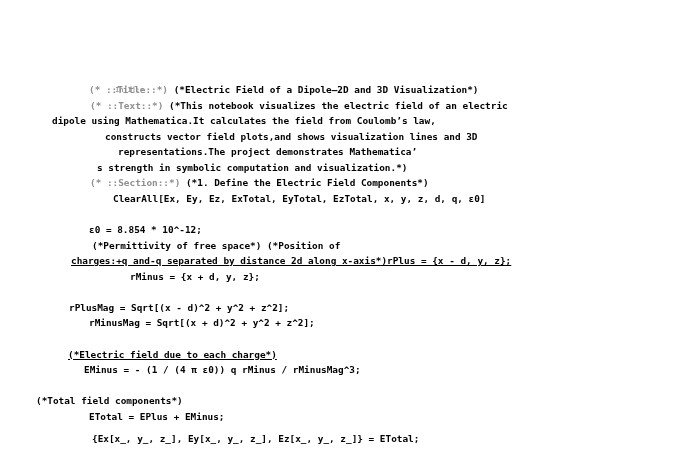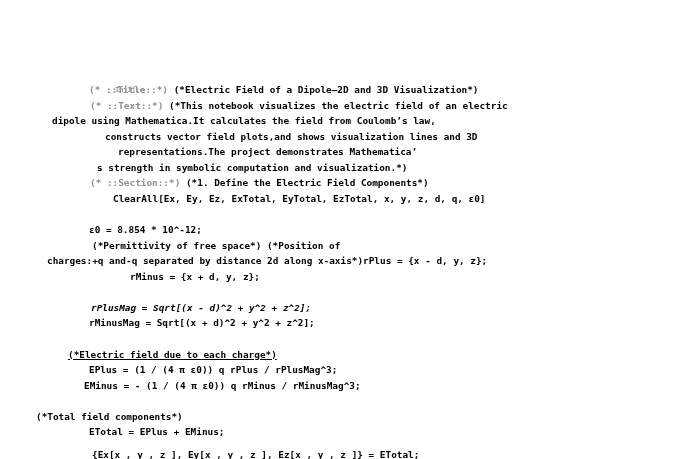--- a/index.html
+++ b/index.html
@@ -61,28 +61,27 @@
       <div class="code-line" style="padding-left: 90px;"><span class="seg-directive">(* ::Text::*)</span><span class="seg-code"> (*This notebook visualizes the electric field of an electric</span></div>
       <div class="code-line" style="padding-left: 52px;"><span class="seg-code">dipole using Mathematica.It calculates the field from Coulomb’s law,</span></div>
       <div class="code-line" style="padding-left: 105px;"><span class="seg-code">constructs vector field plots,and shows visualization lines and 3D</span></div>
       <div class="code-line" style="padding-left: 90px; margin-left: 28px;"><span class="seg-code">representations.The project demonstrates Mathematica’</span></div>
       <div class="code-line" style="padding-left: 97px;"><span class="seg-code">s strength in symbolic computation and visualization.*)</span></div>
       <div class="code-line" style="padding-left: 90px;"><span class="seg-directive">(* ::Section::*)</span><span class="seg-code"> (*1. Define the Electric Field Components*)</span></div>
       <div class="code-line" style="padding-left: 89px; margin-left: 24px;"><span class="seg-code">ClearAll[Ex, Ey, Ez, ExTotal, EyTotal, EzTotal, x, y, z, d, q, ε0]</span></div>
       <div class="blank-line"></div>
       <div class="code-line" style="padding-left: 89px;"><span class="seg-code">ε0 = 8.854 * 10^-12;</span></div>
       <div class="code-line" style="padding-left: 92px;"><span class="seg-code">(*Permittivity of free space*) (*Position of</span></div>
-      <div class="code-line" style="padding-left: 47px;"><span class="seg-code">charges:+q and-q separated by distance 2d along x-axis*)rPlus = {x - d, y, z};</span></div>
+      <div class="code-line" style="padding-left: 71px; text-decoration: underline;"><span class="seg-code">charges:+q and-q separated by distance 2d along x-axis*)rPlus = {x - d, y, z};</span></div>
       <div class="code-line" style="padding-left: 89px; margin-left: 41px;"><span class="seg-code">rMinus = {x + d, y, z};</span></div>
       <div class="blank-line"></div>
-      <div class="code-line" style="padding-left: 91px; font-style: italic;"><span class="seg-code">rPlusMag = Sqrt[(x - d)^2 + y^2 + z^2];</span></div>
+      <div class="code-line" style="padding-left: 69px;"><span class="seg-code">rPlusMag = Sqrt[(x - d)^2 + y^2 + z^2];</span></div>
       <div class="code-line" style="padding-left: 89px;"><span class="seg-code">rMinusMag = Sqrt[(x + d)^2 + y^2 + z^2];</span></div>
       <div class="blank-line"></div>
       <div class="code-line" style="padding-left: 68px; text-decoration: underline;"><span class="seg-code">(*Electric field due to each charge*)</span></div>
-      <div class="code-line" style="padding-left: 89px;"><span class="seg-code">EPlus = (1 / (4 π ε0)) q rPlus / rPlusMag^3;</span></div>
       <div class="code-line" style="padding-left: 84px;"><span class="seg-code">EMinus = - (1 / (4 π ε0)) q rMinus / rMinusMag^3;</span></div>
       <div class="blank-line"></div>
       <div class="code-line" style="padding-left: 36px;"><span class="seg-code">(*Total field components*)</span></div>
       <div class="code-line" style="padding-left: 89px;"><span class="seg-code">ETotal = EPlus + EMinus;</span></div>
       <div class="blank-line short"></div>
       <div class="code-line" style="padding-left: 92px;"><span class="seg-code">{Ex[x_, y_, z_], Ey[x_, y_, z_], Ez[x_, y_, z_]} = ETotal;</span></div>
     </div>
 </div>
 
 </body></html>

